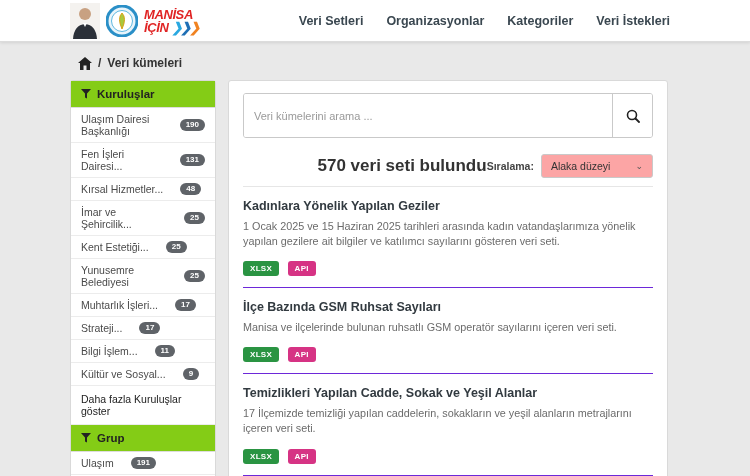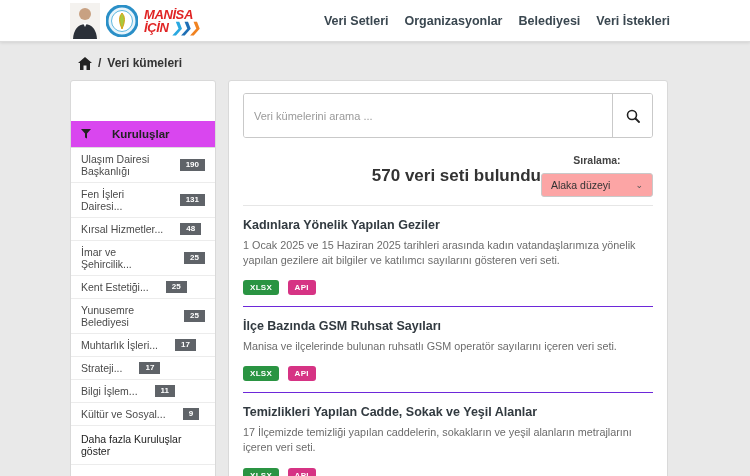--- a/index.html
+++ b/index.html
@@ -11,59 +11,59 @@
             box-shadow:0 1px 3px rgba(0,0,0,.10); position:relative; z-index:5; }
   .header-inner { width:600px; margin-left:70px; height:100%;
                   display:flex; align-items:center; justify-content:space-between; }
   .brand { display:flex; align-items:center; gap:6px; cursor:pointer; }
   .mayor { width:30px; height:36px; overflow:hidden; }
   .seal  { width:32px; height:32px; }
   .brand-text { font-style:italic; font-weight:bold; font-size:13px;
                 line-height:13px; color:#e02424; letter-spacing:-0.4px; }
   .brand-text .chev { font-style:italic; font-weight:bold; letter-spacing:-2px; }
   .c1 { color:#29a8e0; } .c2 { color:#1f6fb5; } .c3 { color:#f08220; }
-  .nav { display:flex; gap:16px; }
+  .nav { display:flex; gap:23px; }
   .nav a { text-decoration:none; color:#3a4750; font-weight:bold; font-size:12.5px; }
 
   
   .crumb-row { display:flex; align-items:center; gap:6px; margin:14px 0 10px 78px;
                font-size:12px; font-weight:bold; color:#333; }
   .crumb-row svg { display:block; }
 
   
   .cols { display:flex; align-items:flex-start; gap:12px; margin-left:70px; }
   .card { background:#fff; border:1px solid #d9d9d9; border-radius:3px; }
 
   
   .sidebar { width:146px; }
-  .side-header { display:flex; align-items:center; gap:21px; padding:7px 10px;
+  .side-header { display:flex; align-items:center; gap:6px; padding:7px 10px;
                  font-size:11.5px; font-weight:bold; color:#222;
-                 border-bottom:1px solid #ddd; background:#d946ef;margin-top:40px; }
+                 border-bottom:1px solid #ddd; background:#84cc16; }
   .side-item { display:flex; align-items:center; gap:17px; padding:5px 10px;
                font-size:10.5px; color:#4a4a4a; border-bottom:1px solid #ececec;
                cursor:pointer; }
-  .count { background:#5f6368; color:#fff; border-radius:0; font-size:8px;
+  .count { background:#5f6368; color:#fff; border-radius:6px; font-size:8px;
            font-weight:bold; padding:2px 6px; line-height:1; flex:none; }
   .side-more { padding:7px 10px; font-size:10.5px; font-weight:normal; color:#222;
                border-bottom:1px solid #ececec; cursor:pointer; }
 
   
   .main { width:440px; padding:12px 14px; }
   .searchbar { display:flex; border:1px solid #c9c9c9; border-radius:3px;
                overflow:hidden; height:45px; background:#fff; }
   .searchbar input { flex:1; border:none; outline:none; padding:0 10px;
                      font-size:11px; color:#333; font-family:"Liberation Sans",sans-serif; }
   .searchbar input::placeholder { color:#9a9a9a; }
   .search-btn { width:40px; border:none; border-left:1px solid #c9c9c9;
                 background:#fff; display:flex; align-items:center; justify-content:center;
                 cursor:pointer; }
   .results-row { display:flex; align-items:center; justify-content:flex-end;
                  margin:16px 0 8px; }
   .results-title { font-size:17px; font-weight:bold; color:#333; }
-  .sort-wrap { display:flex; align-items:center; gap:7px;flex-direction:column; }
+  .sort-wrap { display:flex; align-items:center; gap:7px; }
   .sort-label { font-size:10.5px; font-weight:bold; color:#444; }
   .sort-select { display:flex; align-items:center; gap:25px; border:1px solid #c9c9c9;
                  border-radius:3px; padding:5px 9px; font-size:10.5px; color:#333;
                  background:#fca5a5; cursor:pointer; }
   .sort-caret { font-size:9px; color:#555; line-height:1; }
 
   .ds-list { border-top:1px solid #e6e6e6; margin-top:6px; }
   .ds-item { padding:12px 0 11px; border-bottom:1px solid #6d28d9; }
   .ds-title { font-size:12.5px; font-weight:bold; color:#323a40; margin-bottom:6px;
               cursor:pointer; }
@@ -95,21 +95,21 @@
         <div>MANİSA</div>
         <div>
           <span>İÇİN</span>
           <span class="chev"><span class="c1">❯</span><span class="c2">❯</span><span class="c3">❯</span></span>
         </div>
       </div>
     </div>
     <div class="nav">
       <a href="#">Veri Setleri</a>
       <a href="#">Organizasyonlar</a>
-      <a href="#">Belediyesi</a>
+      <a href="#">Kategoriler</a>
       <a href="#">Veri İstekleri</a>
     </div>
   </div>
 </div>
 
 <div class="crumb-row">
   <svg width="14" height="13" viewBox="0 0 14 13">
     <path d="M7 0 L14 6 H12 V13 H8.5 V8.5 H5.5 V13 H2 V6 H0 Z" fill="#222"></path>
   </svg>
   <span>/</span>

